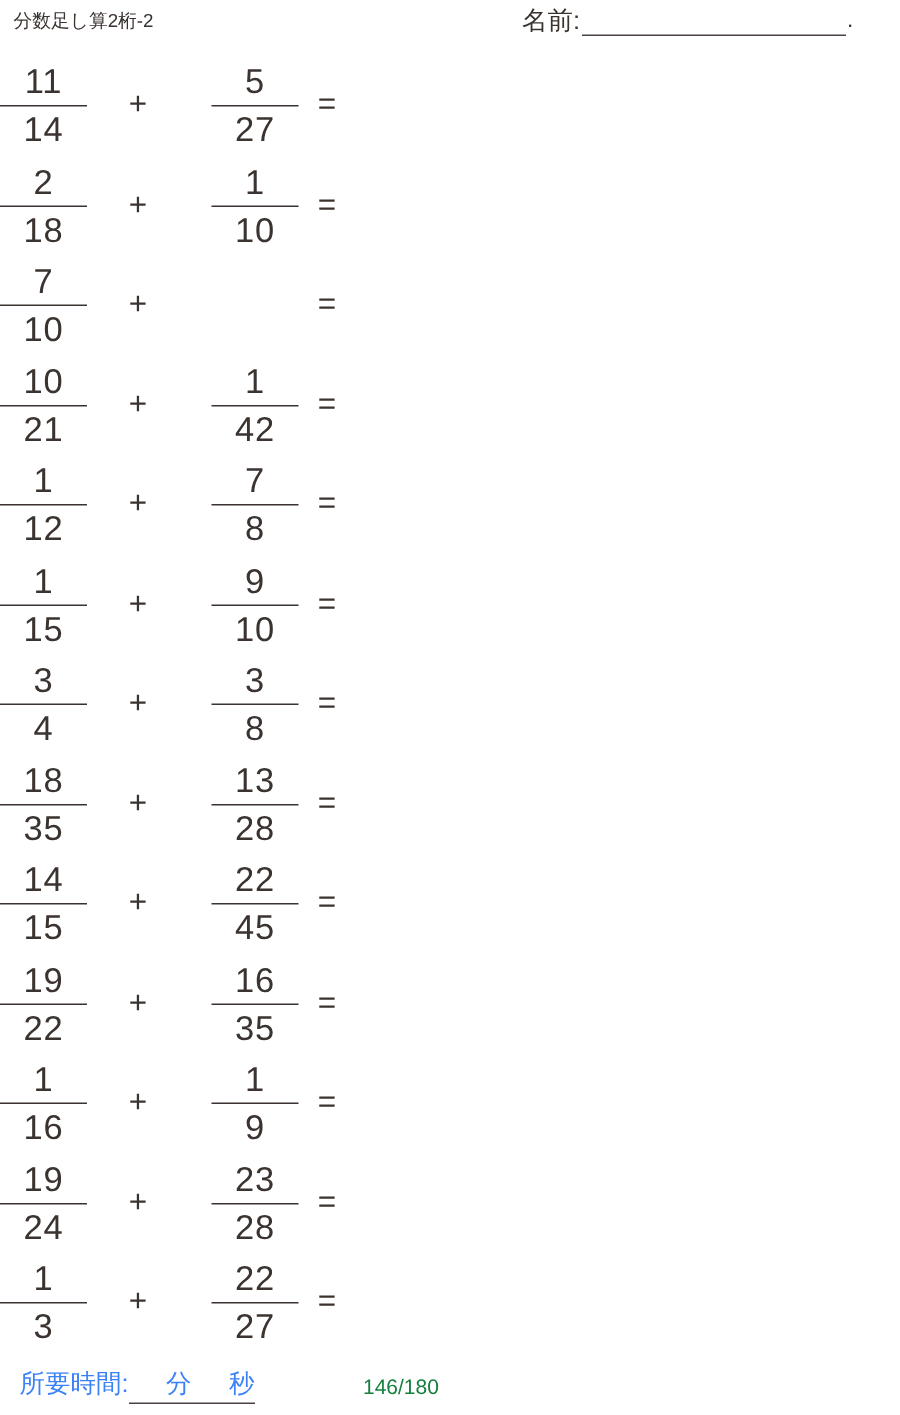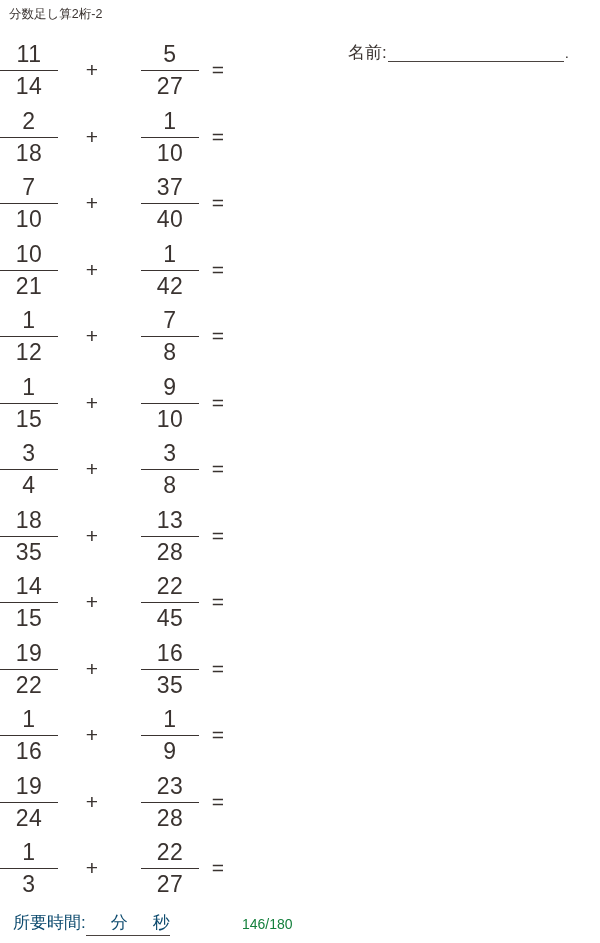--- a/index.html
+++ b/index.html
@@ -31,23 +31,22 @@
     font-size: 12.5px;
     letter-spacing: 0px;
     color: #3a3330;
     white-space: nowrap;
   }
   #name-field {
     position: absolute;
     left: 348px;
     top: 4px;
     display: flex;
-    align-items: center;
-    white-space: nowrap;
-    margin-top: 39px;
+    align-items: flex-end;
+    white-space: nowrap;
   }
   #name-label {
     font-size: 17px;
     color: #3a3330;
     line-height: 20px;
   }
   #name-blank {
     display: inline-block;
     width: 176px;
     border-bottom: 1.3px solid #4a4340;
@@ -128,21 +127,21 @@
     height: 31px;
   }
   #time-field {
     position: absolute;
     left: 13px;
     top: 0px;
     display: flex;
     align-items: baseline;
     white-space: nowrap;
     font-size: 17px;
-    color: #0c4a6e;
+    color: #3b82f6;
   }
   #time-label { line-height: 22px; }
   #time-blank-group {
     border-bottom: 1.5px solid #4a4340;
     padding: 0 0 1px 0;
     line-height: 22px;
   }
   .time-gap { display: inline-block; width: 25px; }
   #page-indicator {
     position: absolute;
@@ -208,25 +207,20 @@
     <div class="op-equals">=</div>
   </div>
 
   <div class="problem-row">
     <div class="fraction first">
       <span class="numerator">7</span>
       <span class="frac-bar"></span>
       <span class="denominator">10</span>
     </div>
     <div class="op-plus">+</div>
-    <div class="fraction second">
-      <span class="numerator">37</span>
-      <span class="frac-bar"></span>
-      <span class="denominator">40</span>
-    </div>
     <div class="op-equals">=</div>
   </div>
 
   <div class="problem-row">
     <div class="fraction first">
       <span class="numerator">10</span>
       <span class="frac-bar"></span>
       <span class="denominator">21</span>
     </div>
     <div class="op-plus">+</div>

